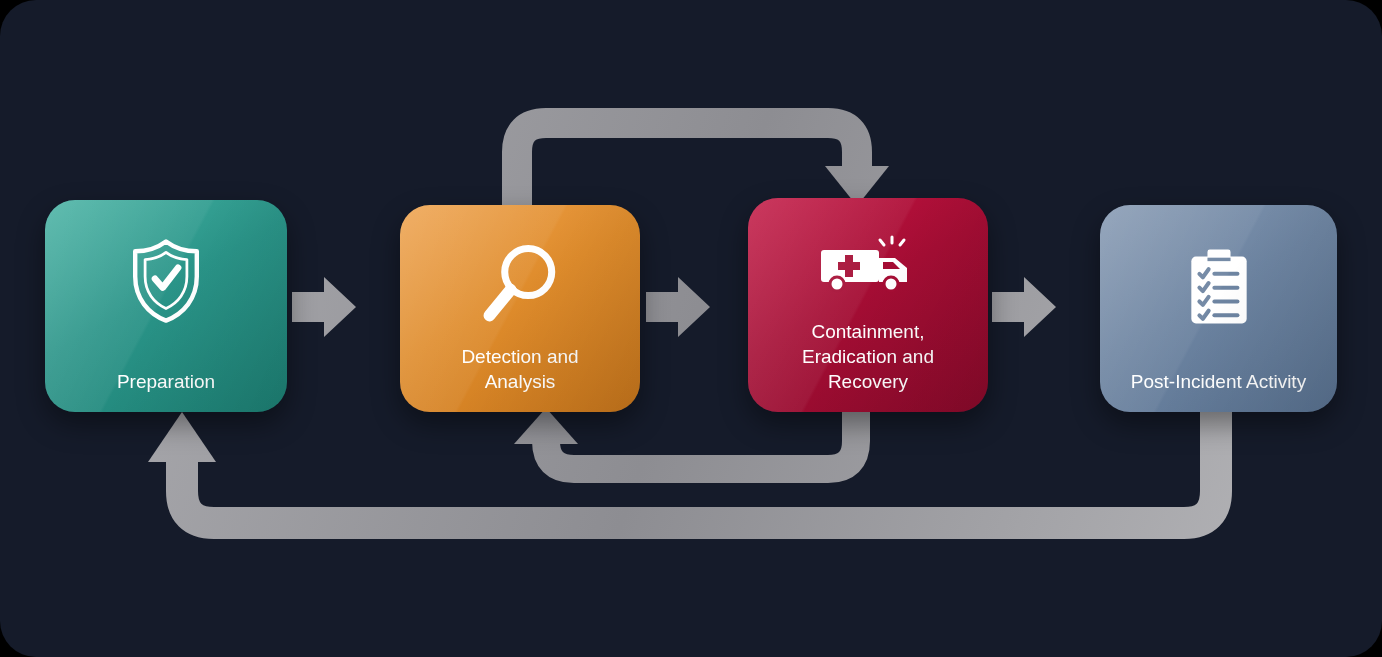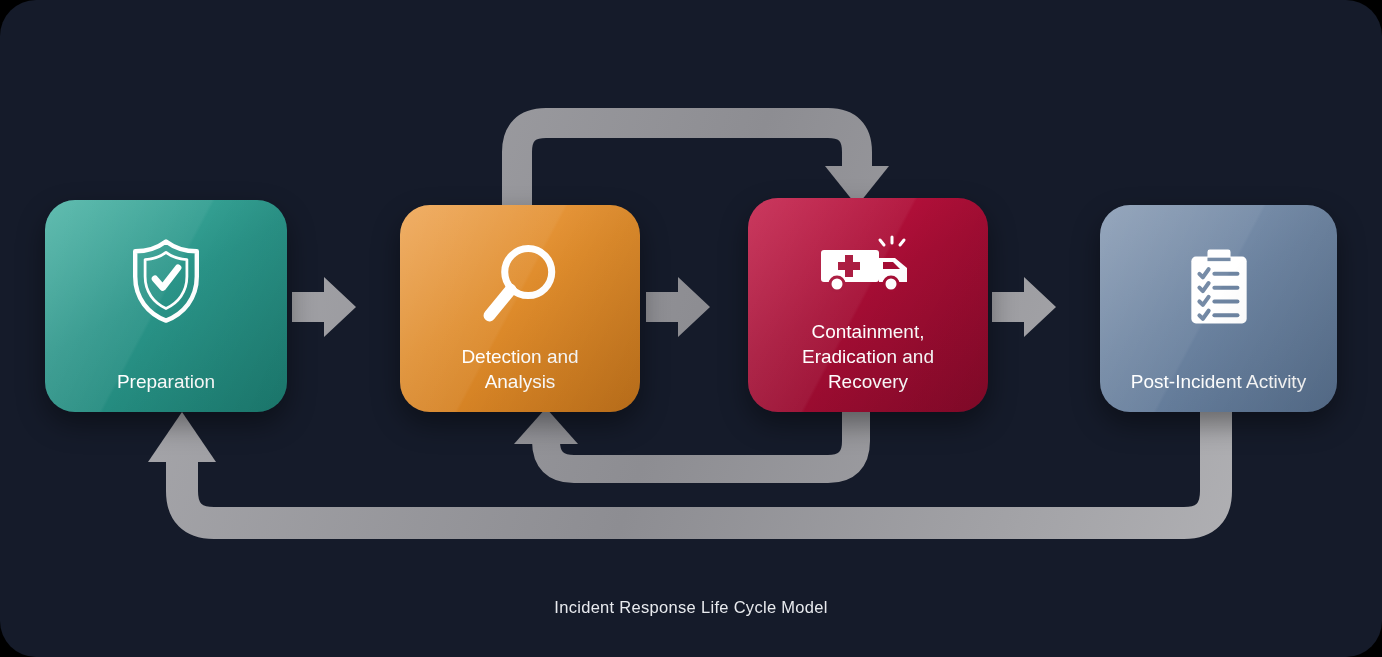--- a/index.html
+++ b/index.html
@@ -106,15 +106,14 @@
           <path d="M15 49 L18 52 L23 45"></path>
             <path d="M28 49 L48 49"></path>
           <path d="M15 61 L18 64 L23 57"></path>
             <path d="M28 61 L48 61"></path>
         </g>
       </svg>
     </div>
     <div class="stage-label">Post-Incident Activity</div>
   </div>
 
-  <div class="caption">Incident Response Life Cycle Model</div>
 
 </div>
 
 </body></html>

